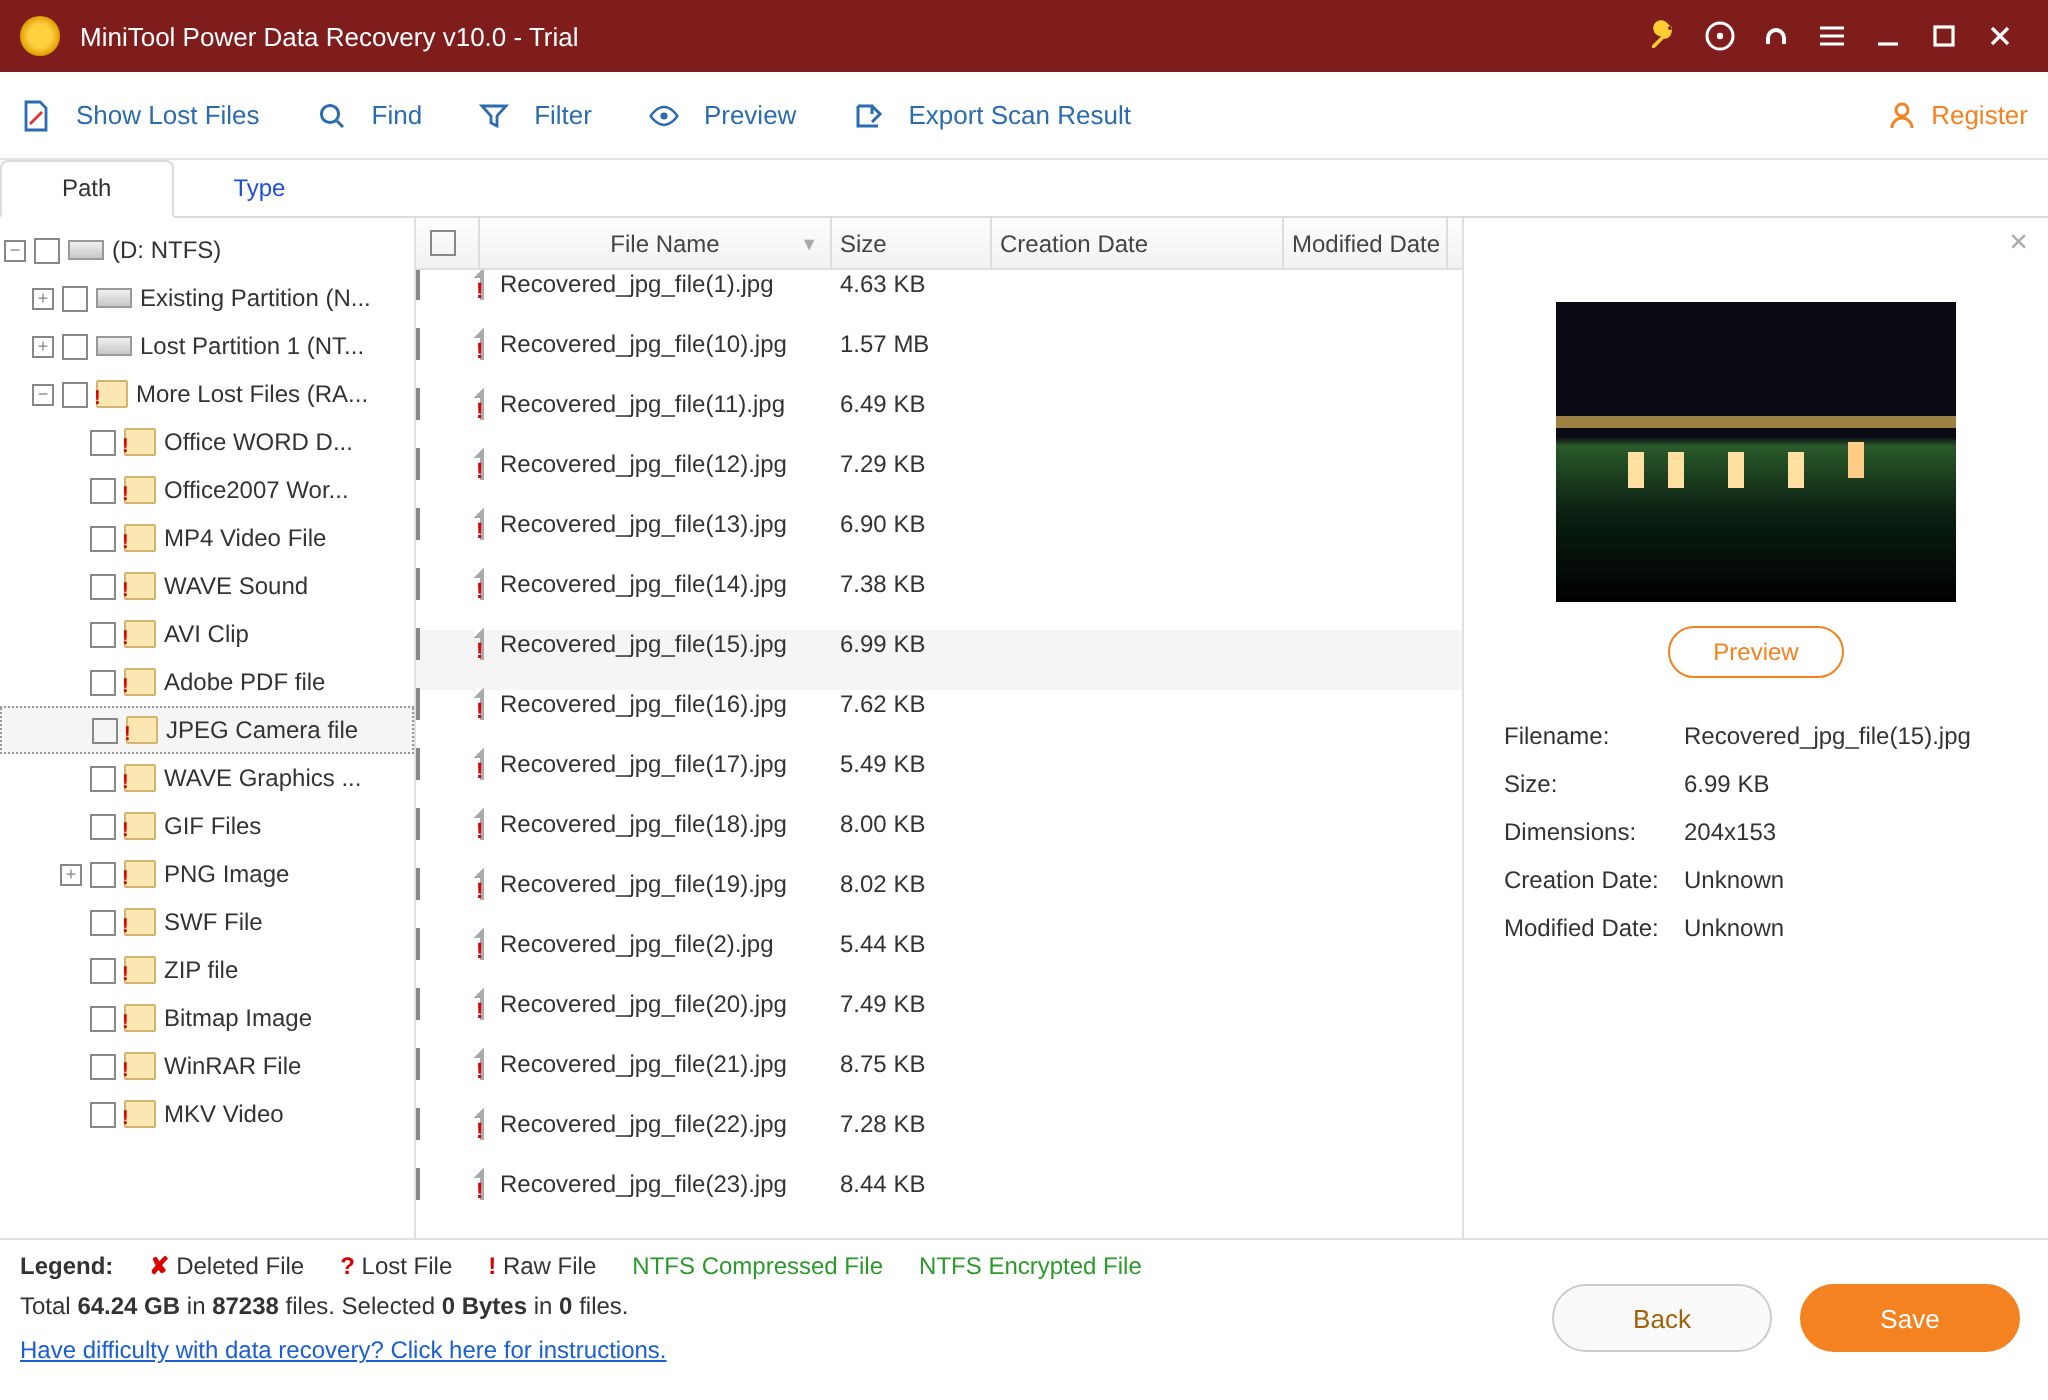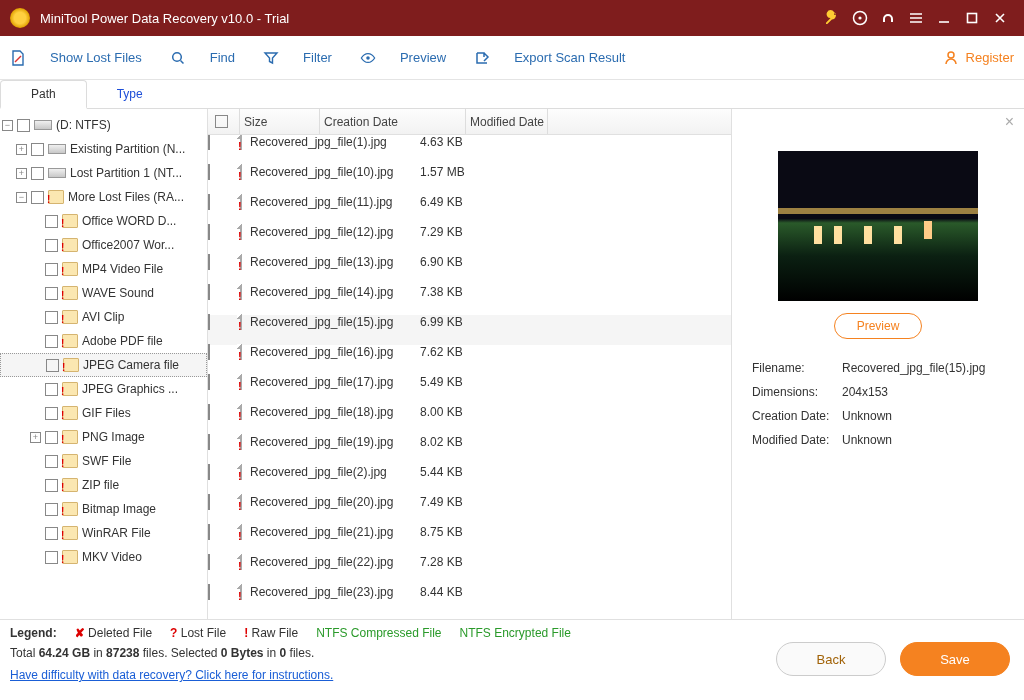--- a/index.html
+++ b/index.html
@@ -2,21 +2,21 @@
 <html><head>
 <meta charset="utf-8">
 <style>
   * { box-sizing: border-box; margin: 0; padding: 0; }
   body { font-family: "Segoe UI", Tahoma, Arial, sans-serif; font-size: 12px; color: #333; background: #fff; width: 1024px; height: 700px; overflow: hidden; }
   .titlebar { height: 36px; background: #7f1d1d; display: flex; align-items: center; padding: 0 10px; color: #fff; }
   .titlebar .appicon { width: 20px; height: 20px; margin-right: 10px; background: radial-gradient(circle, #ffd040 40%, #e0a000 70%); border-radius: 50%; }
   .title { font-size: 13px; flex: 1; }
   .titlebar .icbtn { width: 28px; height: 28px; display: flex; align-items: center; justify-content: center; color: #fff; cursor: pointer; }
   .toolbar { height: 44px; border-bottom: 1px solid #e4e4e4; display: flex; align-items: center; padding: 0 10px; gap: 28px; }
-  .toolbtn { display: flex; align-items: center; gap: 24px; color: #2b6cb0; cursor: pointer; font-size: 13px; }
+  .toolbtn { display: flex; align-items: center; gap: 12px; color: #2b6cb0; cursor: pointer; font-size: 13px; }
   .toolbtn .tic { width: 16px; height: 16px; display:flex; align-items:center; justify-content:center; }
   .register { margin-left: auto; color: #f58220; display:flex; align-items:center; gap:6px; font-size:13px; cursor:pointer;}
   .tabs { display: flex; border-bottom: 1px solid #dcdcdc; align-items: center; }
   .tab { padding: 6px 30px; font-size: 12px; cursor:pointer; color:#1d4ed8;}
   .tab.active { border: 1px solid #dcdcdc; border-bottom: 2px solid #fff; margin-bottom: -1px; background:#fff; color:#333; border-radius:4px 4px 0 0;}
   .content { display: flex; height: 510px; }
   .tree { width: 208px; border-right: 1px solid #e0e0e0; overflow:hidden; padding: 4px 0;}
   .trow { display:flex; align-items:center; height: 24px; padding-right:4px; white-space:nowrap; overflow:hidden; cursor:pointer;}
   .trow.sel { background:#f5f5f5; border:1px dotted #999;}
   .exp { width: 11px; height:11px; border:1px solid #888; color:#888; font-size:9px; line-height:9px; text-align:center; margin-right:4px;}
@@ -240,21 +240,21 @@
     <div class="trow sel">
         <span class="ind" style="width:45px"></span>
         <span class="ck"></span>
         <span class="fico red"></span>
         <span>JPEG Camera file</span>
       </div>
     <div class="trow">
         <span class="ind" style="width:45px"></span>
         <span class="ck"></span>
         <span class="fico red"></span>
-        <span>JPEG Graphics ...</span>
+        <span>WAVE Graphics ...</span>
       </div>
     <div class="trow">
         <span class="ind" style="width:45px"></span>
         <span class="ck"></span>
         <span class="fico red"></span>
         <span>GIF Files</span>
       </div>
     <div class="trow">
         <span class="ind" style="width:30px"></span>
         <span class="exp">+</span>
@@ -291,20 +291,24 @@
         <span class="ck"></span>
         <span class="fico red"></span>
         <span>MKV Video</span>
       </div>
   </div>
 
   <div class="grid">
     <div class="ghdr">
       <div class="c-ck">
           <span class="ck"></span>
+        </div>
+      <div class="c-name">
+          <span>File Name</span>
+          <span class="srt">▼</span>
         </div>
       <div class="c-size">Size</div>
       <div class="c-cdate">Creation Date</div>
       <div class="c-mdate">Modified Date</div>
     </div>
     <div class="gbody" id="gbody">
         <div class="grow">
           <div class="c-ck"><span class="ck"></span></div>
           <div class="c-name"><span class="pgico"></span><span>Recovered_jpg_file(1).jpg</span></div>
           <div class="c-size">4.63 KB</div>
@@ -423,20 +427,24 @@
     <div class="closex">×</div>
     <div class="pimg">
         <div class="pimg-inner"></div>
       </div>
     <button class="pbtn">Preview</button>
     <table class="meta">
       <tbody>
           <tr>
             <td>Filename:</td>
             <td>Recovered_jpg_file(15).jpg</td>
+          </tr>
+      <tr>
+            <td>Size:</td>
+            <td>6.99 KB</td>
           </tr>
       <tr>
             <td>Dimensions:</td>
             <td>204x153</td>
           </tr>
       <tr>
             <td>Creation Date:</td>
             <td>Unknown</td>
           </tr>
       <tr>

